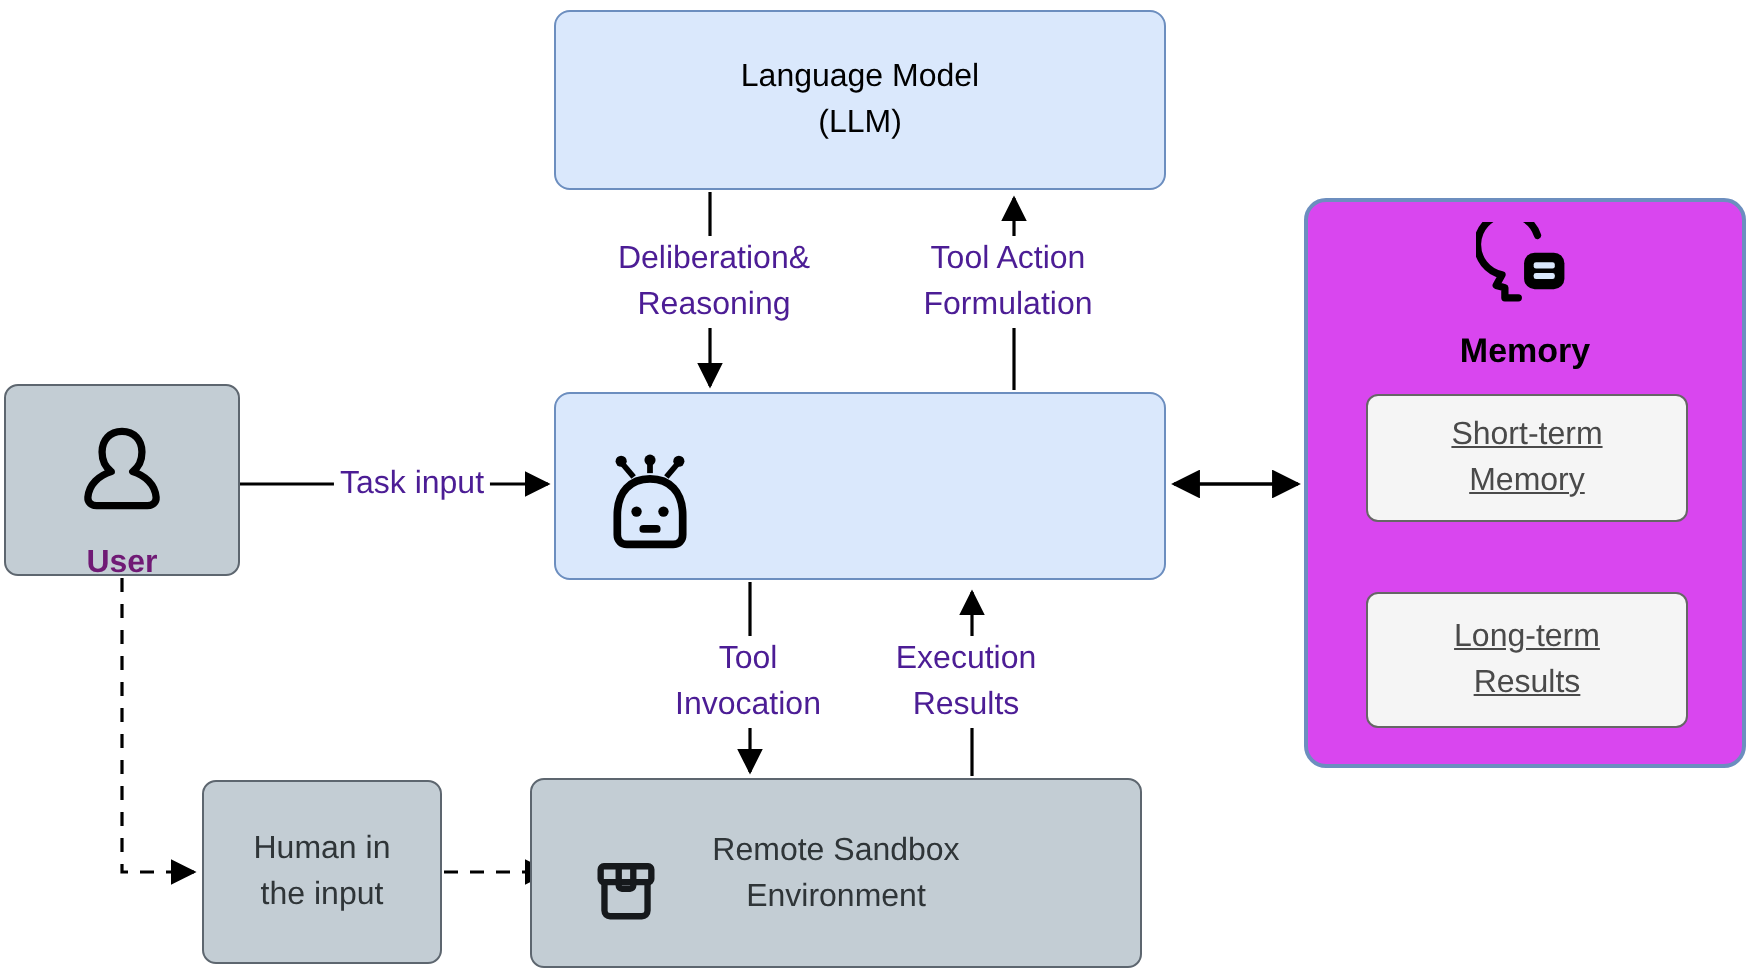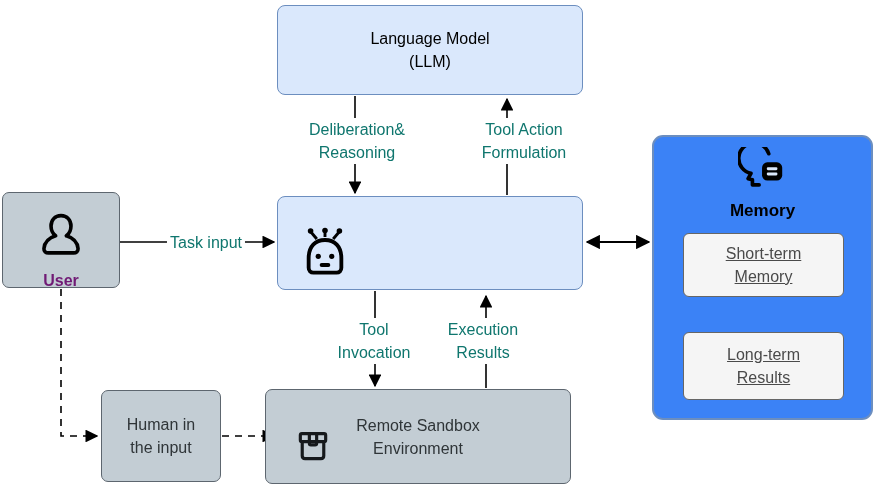--- a/index.html
+++ b/index.html
@@ -25,21 +25,21 @@
   .node-agent{left:277px;top:196px;width:306px;height:94px;}
   .node-agent .icon-slot{position:absolute;left:22px;top:50%;transform:translateY(-50%);}
   .node-user{left:2px;top:192px;width:118px;height:96px;flex-direction:column;gap:2px;}
   .node-user .user-label{font-weight:bold;color:#701a75;}
   .node-human{left:101px;top:390px;width:120px;height:92px;}
   .node-sandbox{left:265px;top:389px;width:306px;height:95px;}
   .node-sandbox .icon-slot{position:absolute;left:28px;top:50%;transform:translateY(-50%);}
   .panel-memory{
     position:absolute;left:652px;top:99px;width:221px;height:285px;
     box-sizing:border-box;
-    background:#3b82f6;border:2px solid #6c8ebf;border-radius:11px;margin-top:36px;
+    background:#d946ef;border:2px solid #6c8ebf;border-radius:11px;
   }
   .memory-head{
     position:absolute;left:0;top:10px;width:100%;
     display:flex;flex-direction:column;align-items:center;gap:2px;
   }
   .memory-title{font-size:17px;font-weight:bold;color:#000;}
   .mini-box{
     position:absolute;left:29px;width:161px;
     box-sizing:border-box;
     background:#f5f5f5;border:1.5px solid #666666;border-radius:6px;
@@ -49,24 +49,24 @@
   }
   .mini-short{top:96px;height:64px;}
   .mini-long{top:195px;height:68px;}
   .edge-label{
     position:absolute;
     transform:translate(-50%,-50%);
     background:#ffffff;
     padding:0 3px;
     text-align:center;
     white-space:pre-line;
-    font-size:16px;line-height:23px;color:#0f766e;
+    font-size:16px;line-height:23px;color:#4c1d95;
   }
   .lbl-deliberation{left:357px;top:141px;}
-  .lbl-tool-action{left:504px;top:141px;margin-left:20px;}
+  .lbl-tool-action{left:504px;top:141px;}
   .lbl-task-input{left:206px;top:242px;}
   .lbl-tool-invocation{left:374px;top:341px;}
   .lbl-execution-results{left:483px;top:341px;}
 </style>
 </head>
 <body>
 
 <div class="canvas">
 
   <svg class="edges" width="879" height="486" viewBox="0 0 879 486">

